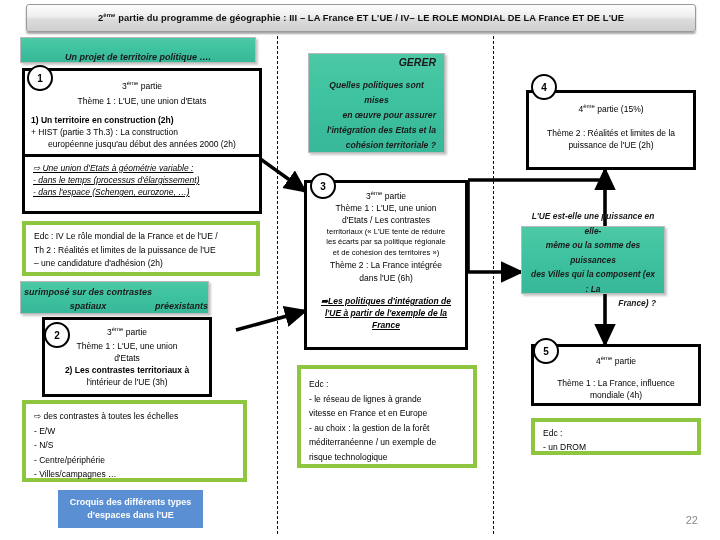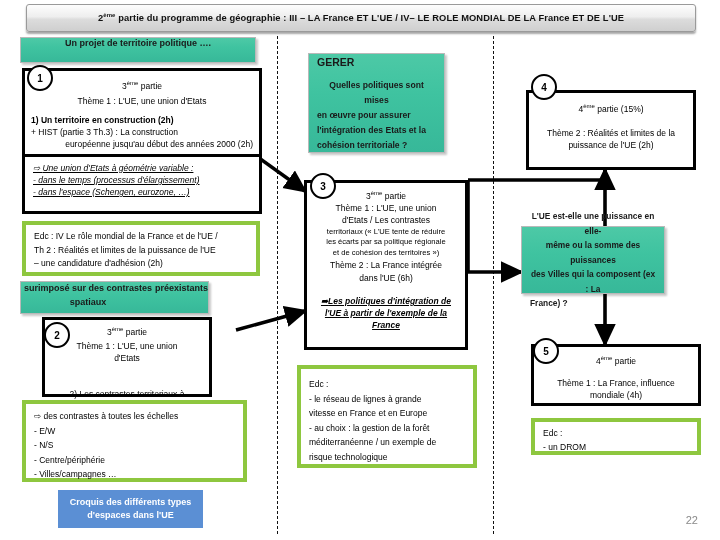--- a/index.html
+++ b/index.html
@@ -26,23 +26,23 @@
     font-size:9.3px;font-weight:bold;color:#111;white-space:nowrap;letter-spacing:.1px;
   }
   .banner-text sup{font-size:6px;}
 
   
   .teal{
     position:absolute;
     background:linear-gradient(to bottom,#4dc9a6 0%,#3fc3a0 40%,#37b899 100%);
     border:1px solid #b9b9b9;
     box-shadow:2px 2px 2px rgba(0,0,0,.22);
-    display:flex;align-items:flex-start;justify-content:center;
+    display:flex;align-items:flex-end;justify-content:center;
     text-align:center;
-    font-weight:bold;
+    font-style:italic;font-weight:bold;
     color:#1a1a1a;
     box-sizing:border-box;
   }
 
   
   .blk{
     position:absolute;
     background:#fff;
     border:3px solid #000;
     box-sizing:border-box;
@@ -133,21 +133,21 @@
   </div>
 
   <div class="blk" style="left:22px;top:68px;width:240px;height:89px;">
     <div class="bx-txt" style="padding:8px 6px 0 6px;">
       <div>
         <span>3</span><sup style="font-size:6px;">ème</sup><span> partie</span>
       </div>
       <div style="margin-top:3px;">Thème 1 : L'UE, une union d'Etats</div>
       <div style="text-align:left;margin-top:7px;font-weight:bold;">1)       Un territoire en construction (2h)</div>
       <div style="text-align:left;">+ HIST (partie 3 Th.3) : La construction</div>
-      <div style="text-align:right;">européenne jusqu'au début des années 2000 (2h)</div>
+      <div style="text-align:center;">européenne jusqu'au début des années 2000 (2h)</div>
     </div>
   </div>
   <div class="circle" style="left:27px;top:65px;">
     <span>1</span>
   </div>
 
   <div class="blk" style="left:22px;top:157px;width:240px;height:57px;border-top:none;">
     <div class="bx-txt it" style="padding:5px 6px 0 8px;text-align:left;">
       <div>⇨ <span>Une union d'Etats à géométrie variable :</span></div>
       <div>- dans le temps (processus d'élargissement)</div>
@@ -168,21 +168,21 @@
     <span>préexistants</span>
   </div>
 
   <div class="blk" style="left:42px;top:317px;width:170px;height:80px;">
     <div class="bx-txt" style="padding:5px 4px 0 4px;">
       <div>
         <span>3</span><sup style="font-size:6px;">ème</sup><span> partie</span>
       </div>
       <div style="margin-top:2px;">Thème 1 : L'UE, une union</div>
       <div>d'Etats</div>
-      <div style="font-weight:normal;margin-top:24px;">2) Les contrastes territoriaux à</div>
+      <div style="font-weight:bold;">2) Les contrastes territoriaux à</div>
       <div>l'intérieur de l'UE (3h)</div>
     </div>
   </div>
   <div class="circle" style="left:44px;top:322px;">
     <span>2</span>
   </div>
 
   <div class="grn" style="left:22px;top:400px;width:225px;height:82px;">
     <div class="bx-txt" style="padding:5px 6px 12px 8px;text-align:left;line-height:1.72;">
       <div>⇨ <span>des contrastes à toutes les échelles</span></div>

